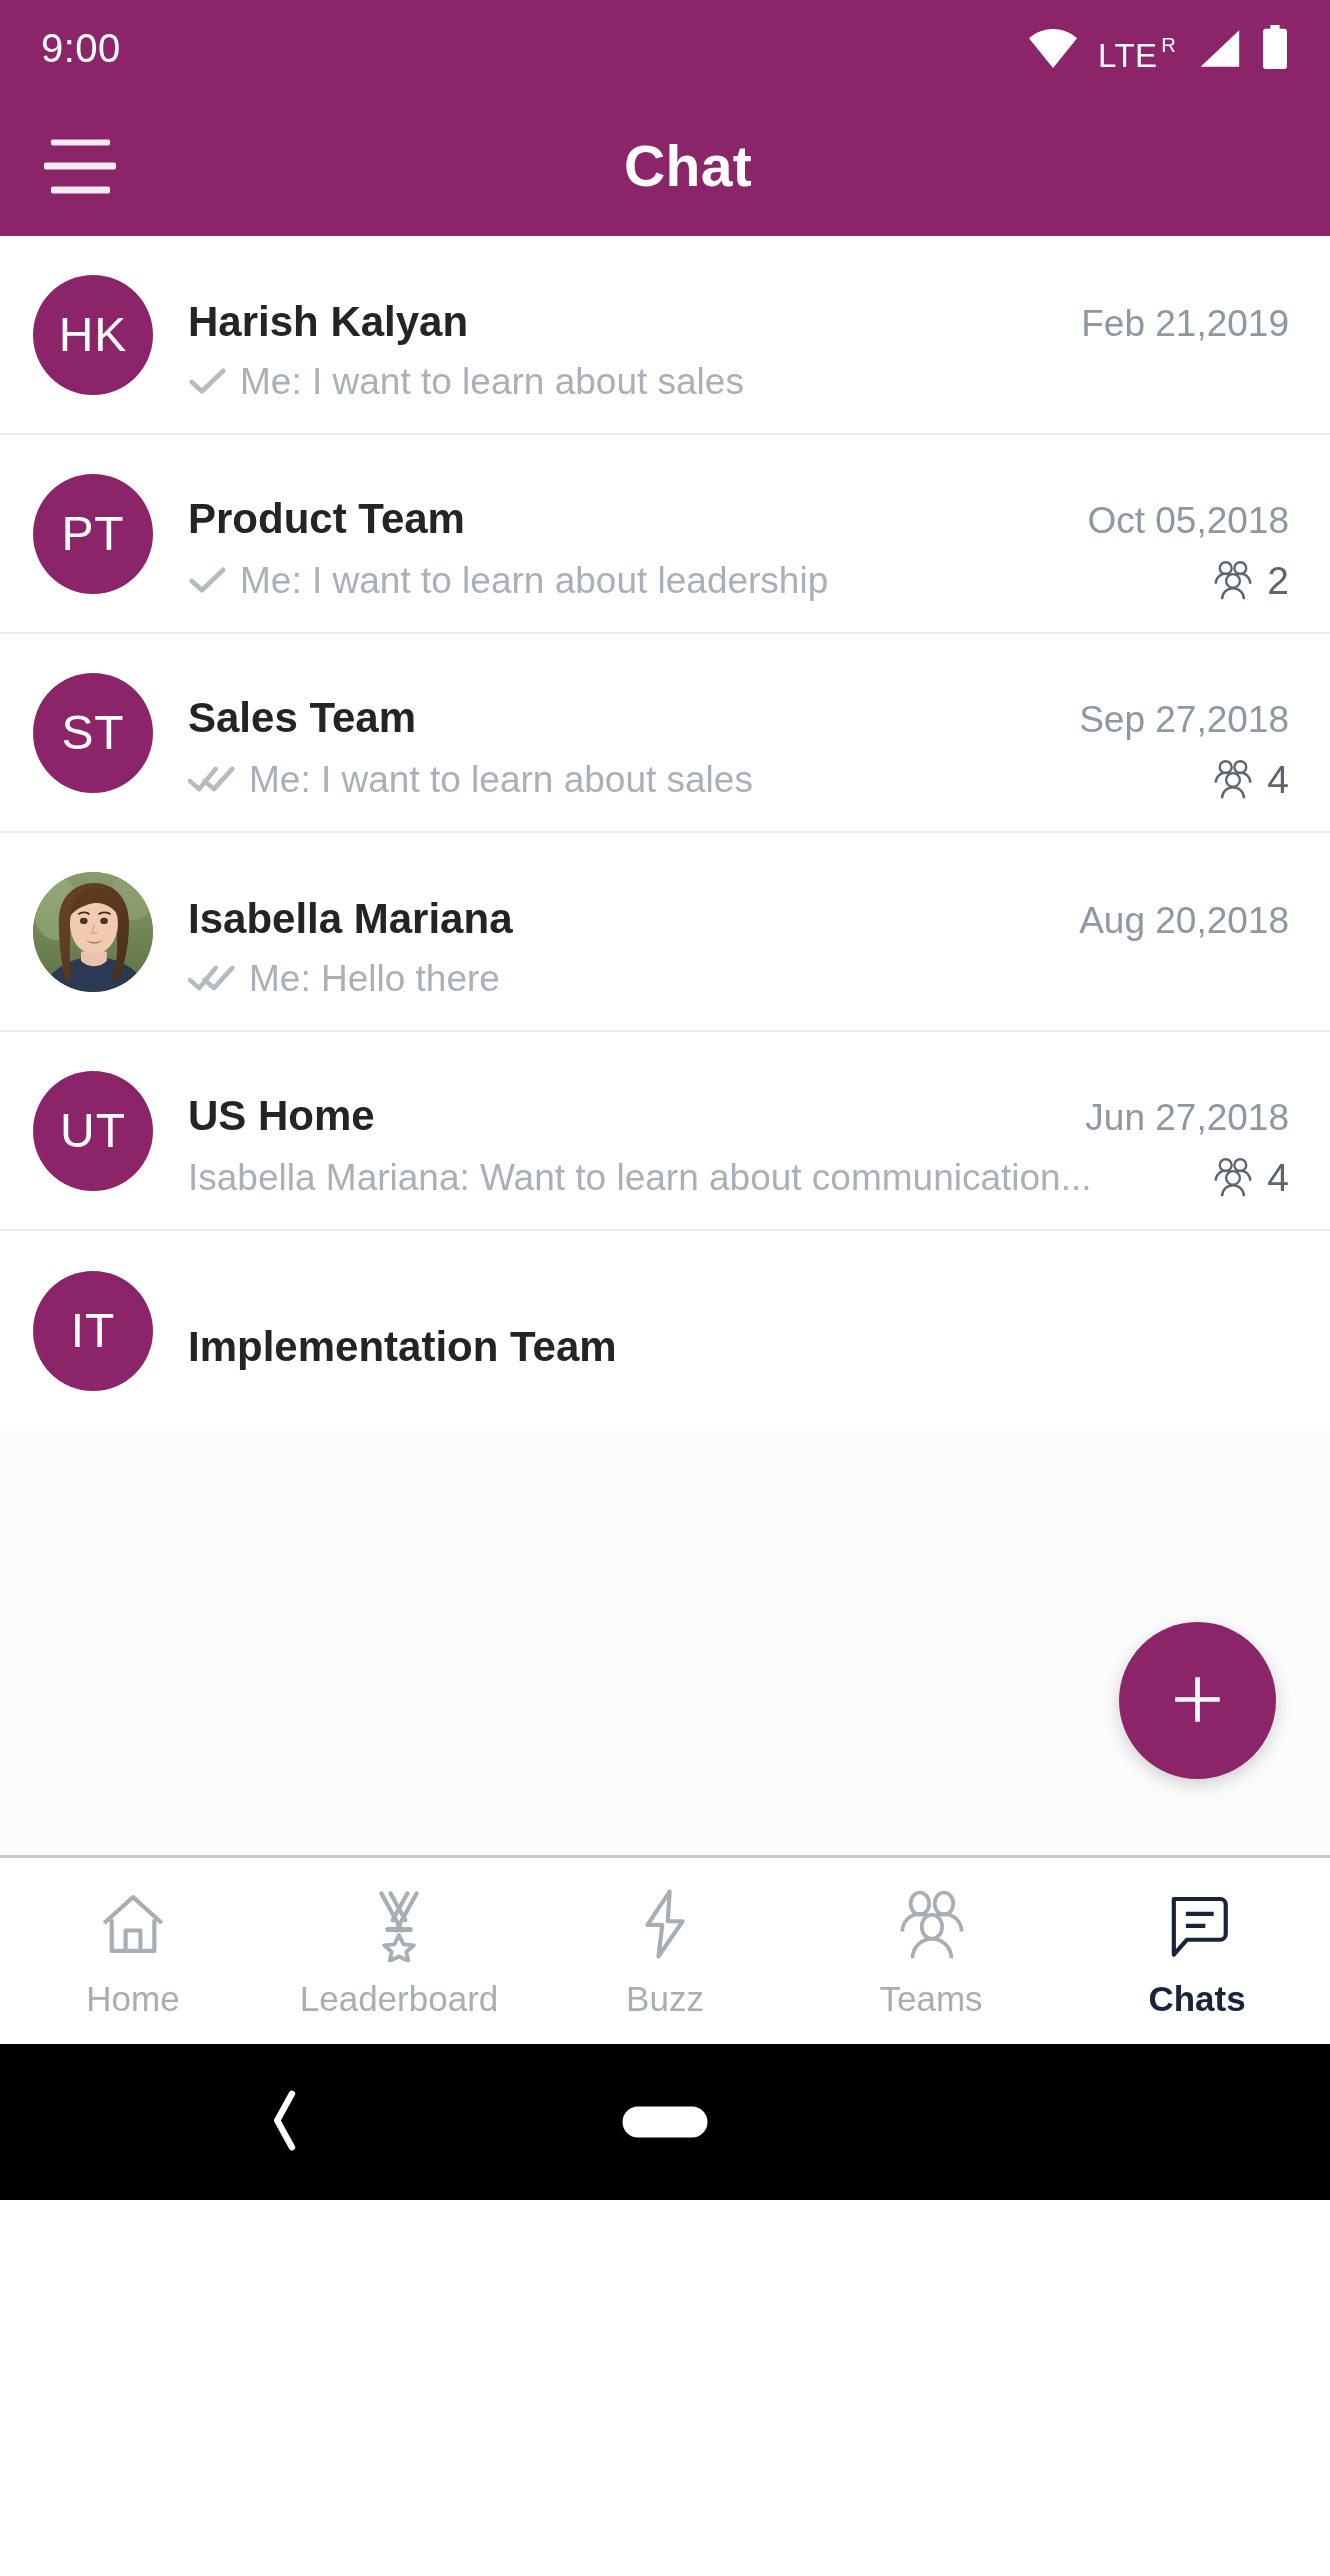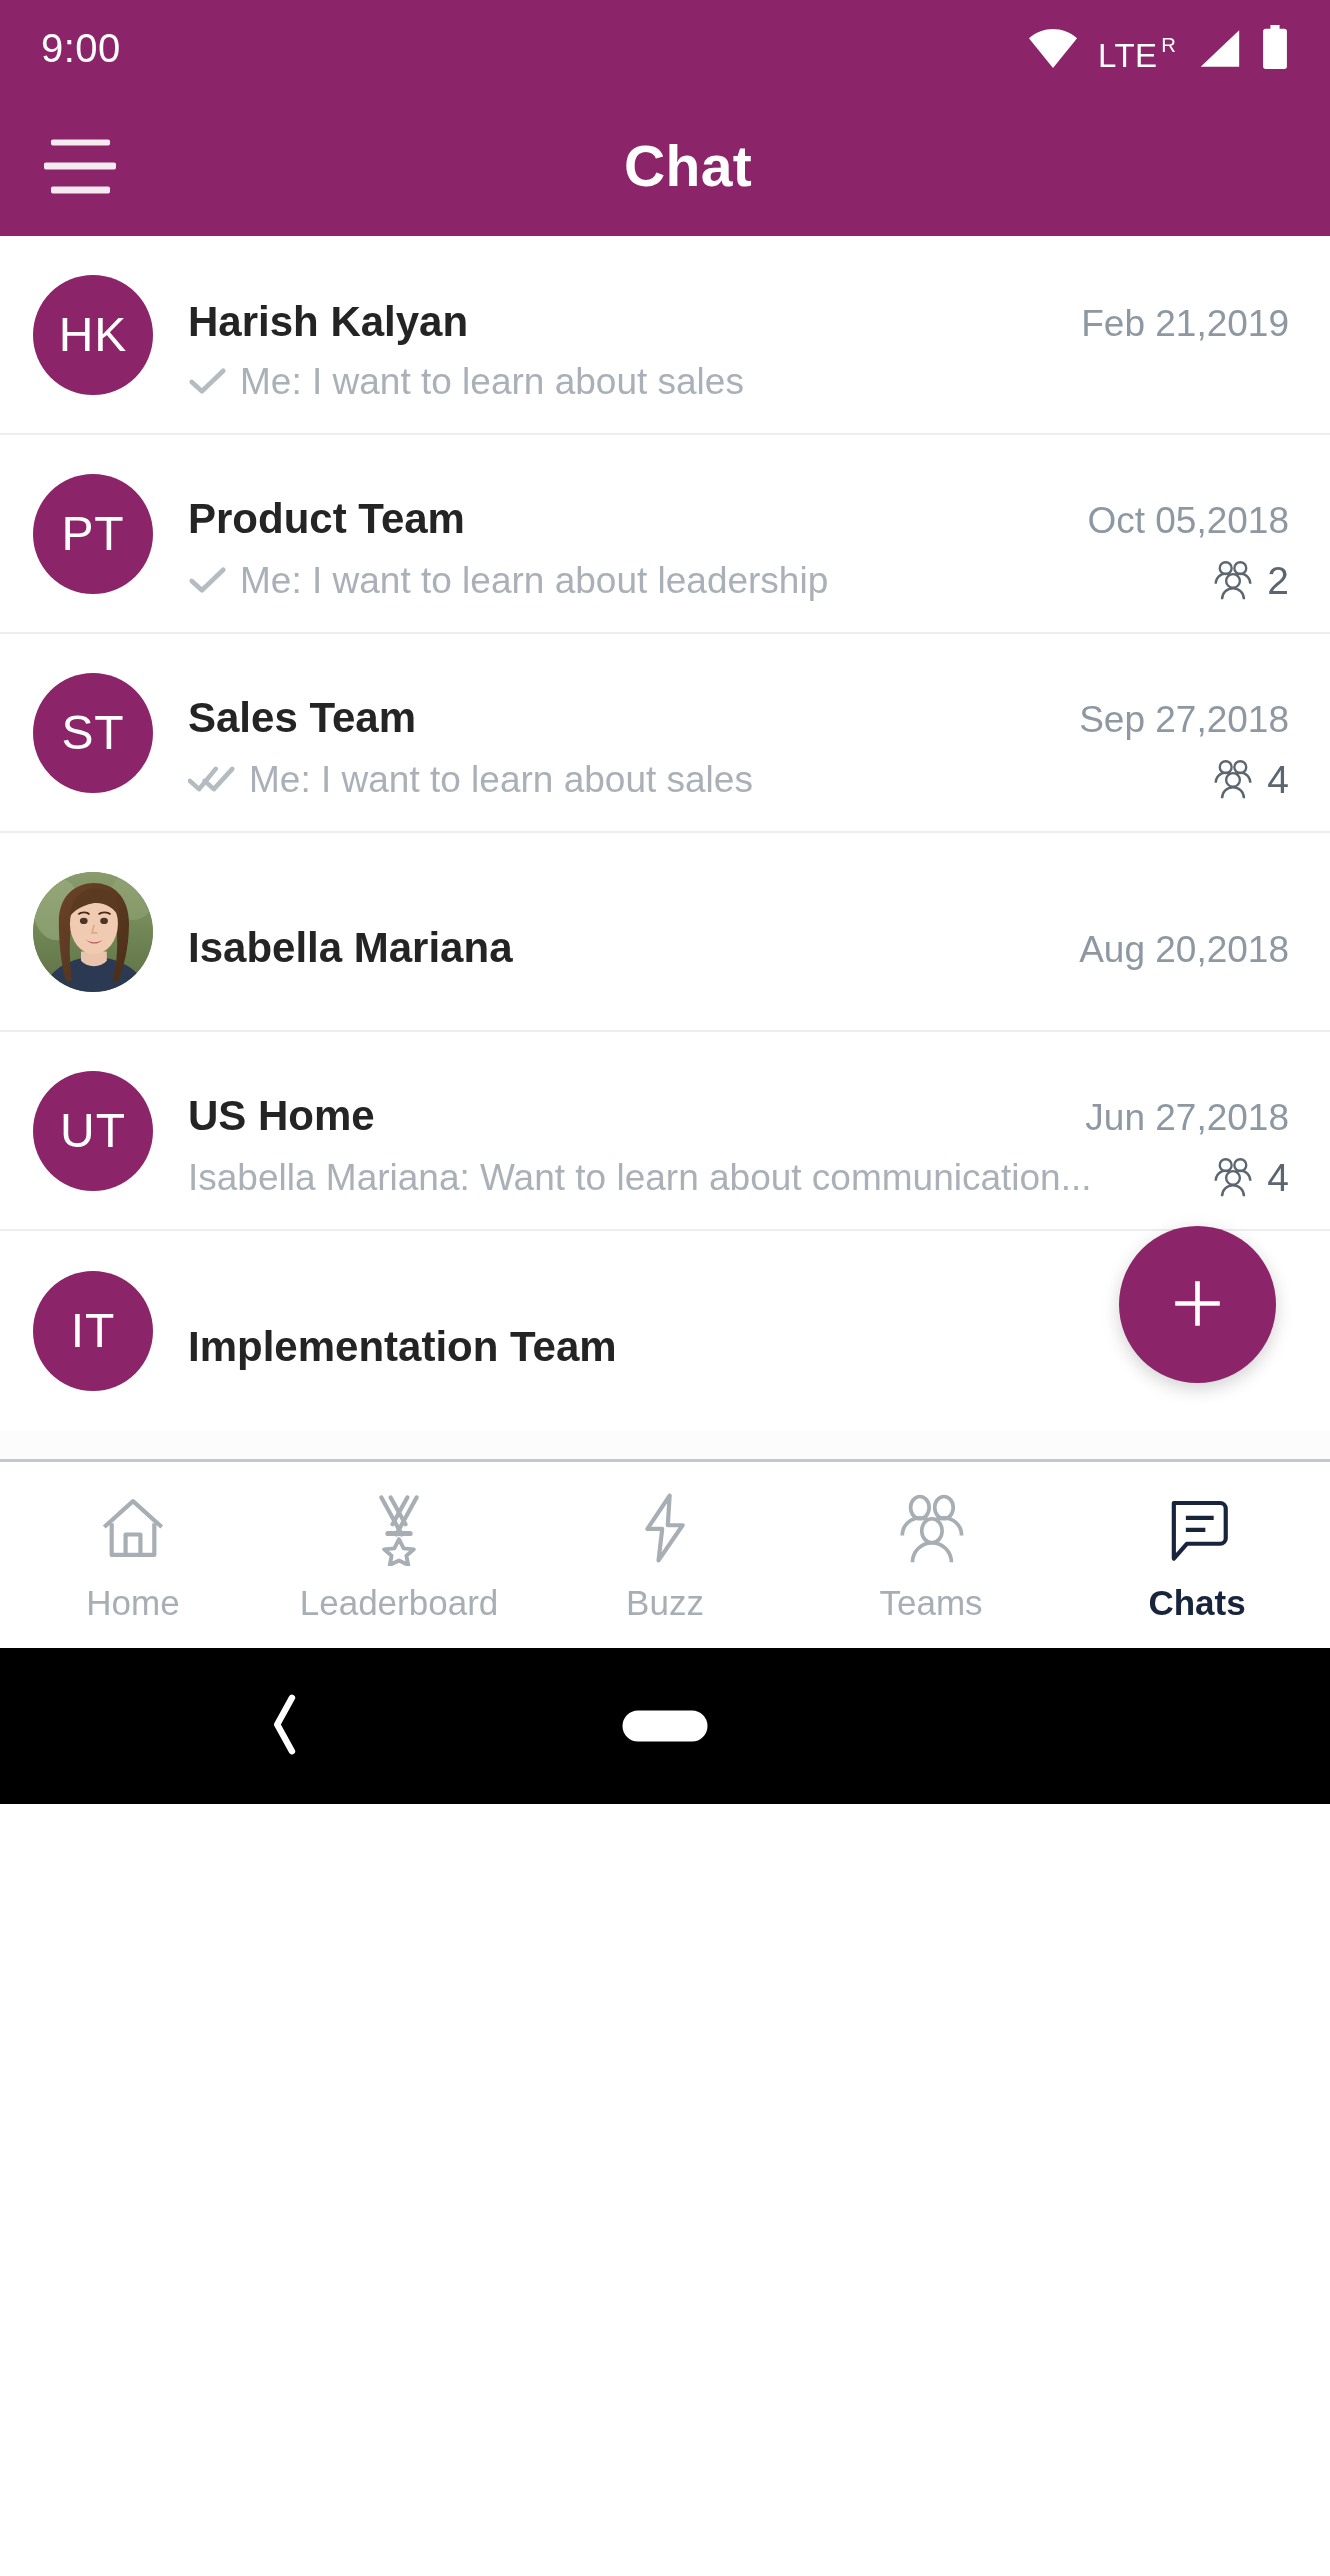--- a/index.html
+++ b/index.html
@@ -2,21 +2,21 @@
 <html style="font-size:14.8px"><head>
 <meta charset="utf-8">
 <style>
   * { margin:0; padding:0; box-sizing:border-box; }
   html,body { width:1330px; height:2576px; }
   body {
     font-family:"Liberation Sans", sans-serif;
     background:#ffffff;
     -webkit-font-smoothing:antialiased;
   }
-  .phone { position:relative; width:1330px; height:1804px; overflow:hidden; display:flex; flex-direction:column; }
+  .phone { position:relative; width:1330px; height:2200px; overflow:hidden; display:flex; flex-direction:column; }
 
   
   .statusbar {
     height:96px; background:#8B2468; flex:none;
     display:flex; align-items:center; justify-content:space-between;
     padding:0 41px 0 41px;
   }
   .clock { color:#ffffff; font-size:40px; font-weight:400; letter-spacing:0.5px; }
   .status-right { display:flex; align-items:flex-end; gap:20.3px; }
   .ic { display:block; }
@@ -261,20 +261,31 @@
             <path d="M66 58 L64 66 L69 66" stroke="#d9a98c" stroke-width="1.8" fill="none" stroke-linecap="round"></path>
             <path d="M57 73 C62 79, 71 79, 76 73 C71 77, 62 77, 57 73 Z" fill="#b9616a"></path>
           </g>
         </svg>
       </div>
       <div class="row-body">
         <div class="row-top">
           <span class="rname">Isabella Mariana</span>
           <span class="rdate">Aug 20,2018</span>
         </div>
+        <div class="row-bot">
+          <span class="msg-wrap">
+            <span class="tick">
+              <svg width="48" height="28" viewBox="0 0 52 30">
+                <path d="M2 17 L12 26 L30 4" stroke="#b4bbc1" stroke-width="5" fill="none" stroke-linecap="round" stroke-linejoin="round"></path>
+                <path d="M18 17 L28 26 L48 4" stroke="#b4bbc1" stroke-width="5" fill="none" stroke-linecap="round" stroke-linejoin="round"></path>
+              </svg>
+            </span>
+            <span class="msg">Me: Hello there</span>
+          </span>
+        </div>
       </div>
     </div>
 
     <div class="row">
       <div class="avatar">UT</div>
       <div class="row-body">
         <div class="row-top">
           <span class="rname">US Home</span>
           <span class="rdate">Jun 27,2018</span>
         </div>

